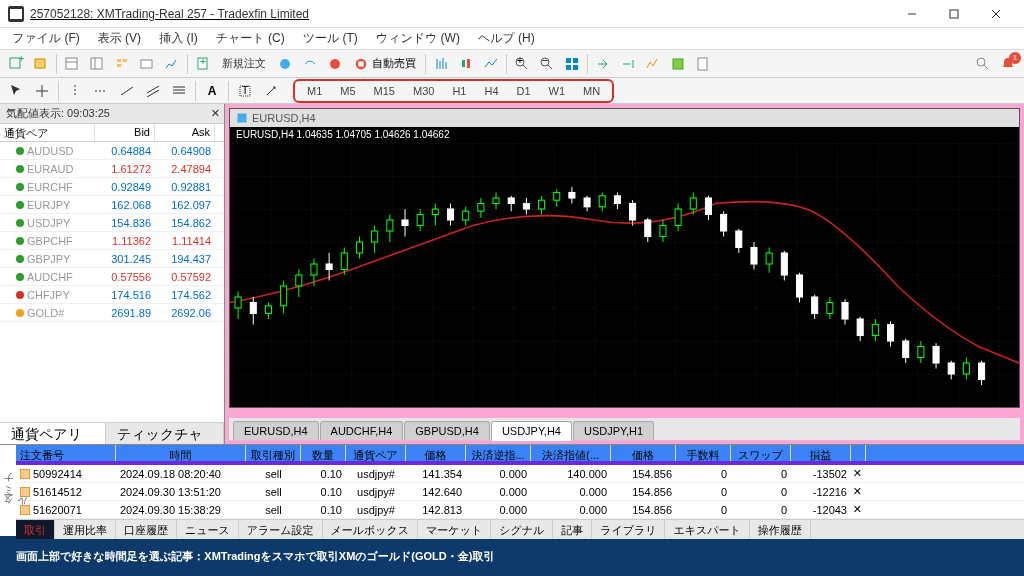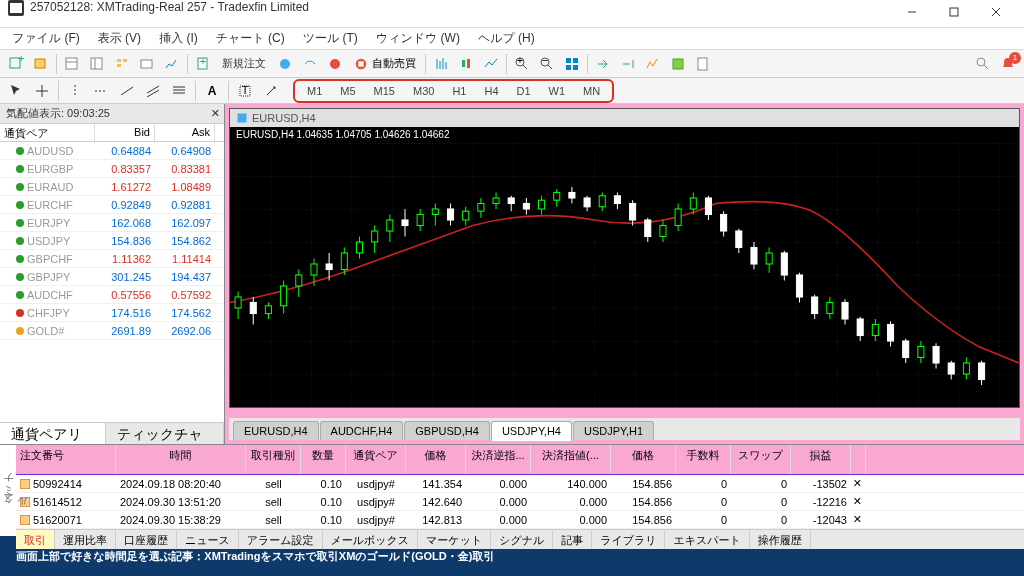--- a/index.html
+++ b/index.html
@@ -1,17 +1,17 @@
 <!DOCTYPE html>
 <html><head>
 <meta charset="utf-8">
 <style>
 * { margin: 0; padding: 0; box-sizing: border-box; font-family: "MS UI Gothic", "Meiryo", sans-serif; font-size: 11px; }
 body { width: 1024px; height: 576px; background: #f0f0f0; display: flex; flex-direction: column; overflow: hidden; }
-.titlebar { height: 28px; background: #fff; display: flex; align-items: flex-start; padding: 0 8px; border-bottom: 1px solid #ddd; }
+.titlebar { height: 28px; background: #fff; display: flex; align-items: center; padding: 0 8px; border-bottom: 1px solid #ddd; text-decoration: underline; }
 .titlebar .icon { width: 16px; height: 16px; background: #333; border-radius: 2px; margin-right: 6px; display: inline-flex; align-items: center; justify-content: center; }
 .titlebar .icon svg { fill: #fff; }
 .titlebar .title { flex: 1; color: #333; font-size: 12px; }
 .winbtns { display: flex; gap: 2px; }
 .winbtn { width: 40px; height: 24px; display: flex; align-items: center; justify-content: center; background: transparent; }
 .menubar { height: 22px; background: #fff; display: flex; align-items: center; padding: 0 4px; gap: 2px; border-bottom: 1px solid #ddd; }
 .menubar .menu-item { padding: 3px 8px; color: #333; font-size: 12px; }
 .toolbar1 { height: 28px; background: #f5f5f5; display: flex; align-items: center; padding: 0 4px; gap: 1px; border-bottom: 1px solid #ccc; }
 .tbtn { width: 24px; height: 22px; display: flex; align-items: center; justify-content: center; border: 1px solid transparent; border-radius: 2px; position: relative; }
 .tbtn svg { width: 16px; height: 16px; }
@@ -45,32 +45,32 @@
 .chartarea { flex: 1; display: flex; flex-direction: column; background: #f9a8d4; padding: 4px; gap: 10px; overflow: hidden; }
 .chart-window { flex: 1; background: #000; border: 1px solid #555; display: flex; flex-direction: column; overflow: hidden; }
 .chart-titlebar { height: 18px; background: #e0e0e0; display: flex; align-items: center; padding: 0 6px; gap: 4px; font-size: 11px; color: #555; }
 .chart-info { height: 16px; background: #000; color: #fff; font-size: 10px; padding: 2px 6px; display: flex; gap: 8px; }
 .chart-canvas { flex: 1; background: #000; position: relative; overflow: hidden; }
 .chart-canvas svg { width: 100%; height: 100%; }
 .chart-tabs { height: 22px; background: #e8e8e8; display: flex; align-items: flex-end; padding: 0 4px; }
 .chart-tab { padding: 3px 10px; font-size: 11px; background: #d0d0d0; border: 1px solid #aaa; border-bottom: none; margin-right: 1px; border-radius: 3px 3px 0 0; }
 .chart-tab.active { background: #fff; border-bottom: 1px solid #fff; margin-bottom: -1px; }
 .bottompanel { height: 92px; background: #fff; border-top: 1px solid #888; display: flex; flex-direction: column; }
-.orders-header { display: grid; grid-template-columns: 100px 130px 55px 45px 60px 60px 65px 80px 65px 55px 60px 60px 15px; height: 30px; border-bottom: 1px solid #6d28d9; font-size: 11px; background: #f9a8d4; }
+.orders-header { display: grid; grid-template-columns: 100px 130px 55px 45px 60px 60px 65px 80px 65px 55px 60px 60px 15px; height: 20px; border-bottom: 4px solid #6d28d9; font-size: 11px; background: #3b82f6; }
 .orders-header div { padding: 3px 4px; border-right: 1px solid #ddd; text-align: center; white-space: nowrap; overflow: hidden; }
 .orders-header div:first-child { text-align: left; }
 .order-row { display: grid; grid-template-columns: 100px 130px 55px 45px 60px 60px 65px 80px 65px 55px 60px 60px 15px; height: 18px; font-size: 11px; border-bottom: 1px solid #f0f0f0; }
 .order-row div { padding: 2px 4px; text-align: right; white-space: nowrap; overflow: hidden; display: flex; align-items: center; justify-content: flex-end; }
 .order-row div:nth-child(1) { justify-content: flex-start; gap: 3px; }
 .order-row div:nth-child(2) { justify-content: flex-start; }
 .order-row div:nth-child(3), .order-row div:nth-child(5) { justify-content: center; }
 .order-icon { width: 10px; height: 10px; display: inline-block; }
 .bottom-tabs { height: 20px; display: flex; border-top: 1px solid #ccc; background: #e8e8e8; font-size: 10px; overflow: hidden; }
 .bottom-tab { padding: 3px 8px; border-right: 1px solid #ccc; white-space: nowrap; }
-.bottom-tab.active { background: #fef9c3; color: #d93025; }
+.bottom-tab.active { background: #0f172a; color: #d93025; }
 .caption-bar { height: 40px; background: #0d3a6b; color: #fff; display: flex; align-items: center; padding: 0 16px; font-size: 14px; font-weight: bold; }
 .vtext { position: absolute; left: 0; top: 50%; transform: translateY(-50%) rotate(180deg); writing-mode: vertical-rl; font-size: 10px; color: #666; padding: 2px; }
 </style>
 </head>
 <body>
 
 <div class="titlebar">
   <span class="icon">
     <svg viewBox="0 0 16 16">
         <rect x="2" y="3" width="12" height="10" fill="#fff"></rect>
@@ -340,28 +340,23 @@
       <div>Bid</div>
       <div>Ask</div>
     </div>
     <div id="watch-rows">
         <div class="watch-row">
           <div class="watch-sym"><span class="dot dot-up"></span>AUDUSD</div>
           <div class="price-up">0.64884</div>
           <div class="price-up">0.64908</div>
         </div>
         <div class="watch-row">
-          <div class="watch-sym"><span class="dot dot-up"></span>EURGBP</div>
-          <div class="price-down">0.83357</div>
-          <div class="price-down">0.83381</div>
-        </div>
-        <div class="watch-row">
           <div class="watch-sym"><span class="dot dot-up"></span>EURAUD</div>
           <div class="price-down">1.61272</div>
-          <div class="price-down">1.08489</div>
+          <div class="price-down">2.47894</div>
         </div>
         <div class="watch-row">
           <div class="watch-sym"><span class="dot dot-up"></span>EURCHF</div>
           <div class="price-up">0.92849</div>
           <div class="price-up">0.92881</div>
         </div>
         <div class="watch-row">
           <div class="watch-sym"><span class="dot dot-up"></span>EURJPY</div>
           <div class="price-up">162.068</div>
           <div class="price-up">162.097</div>

